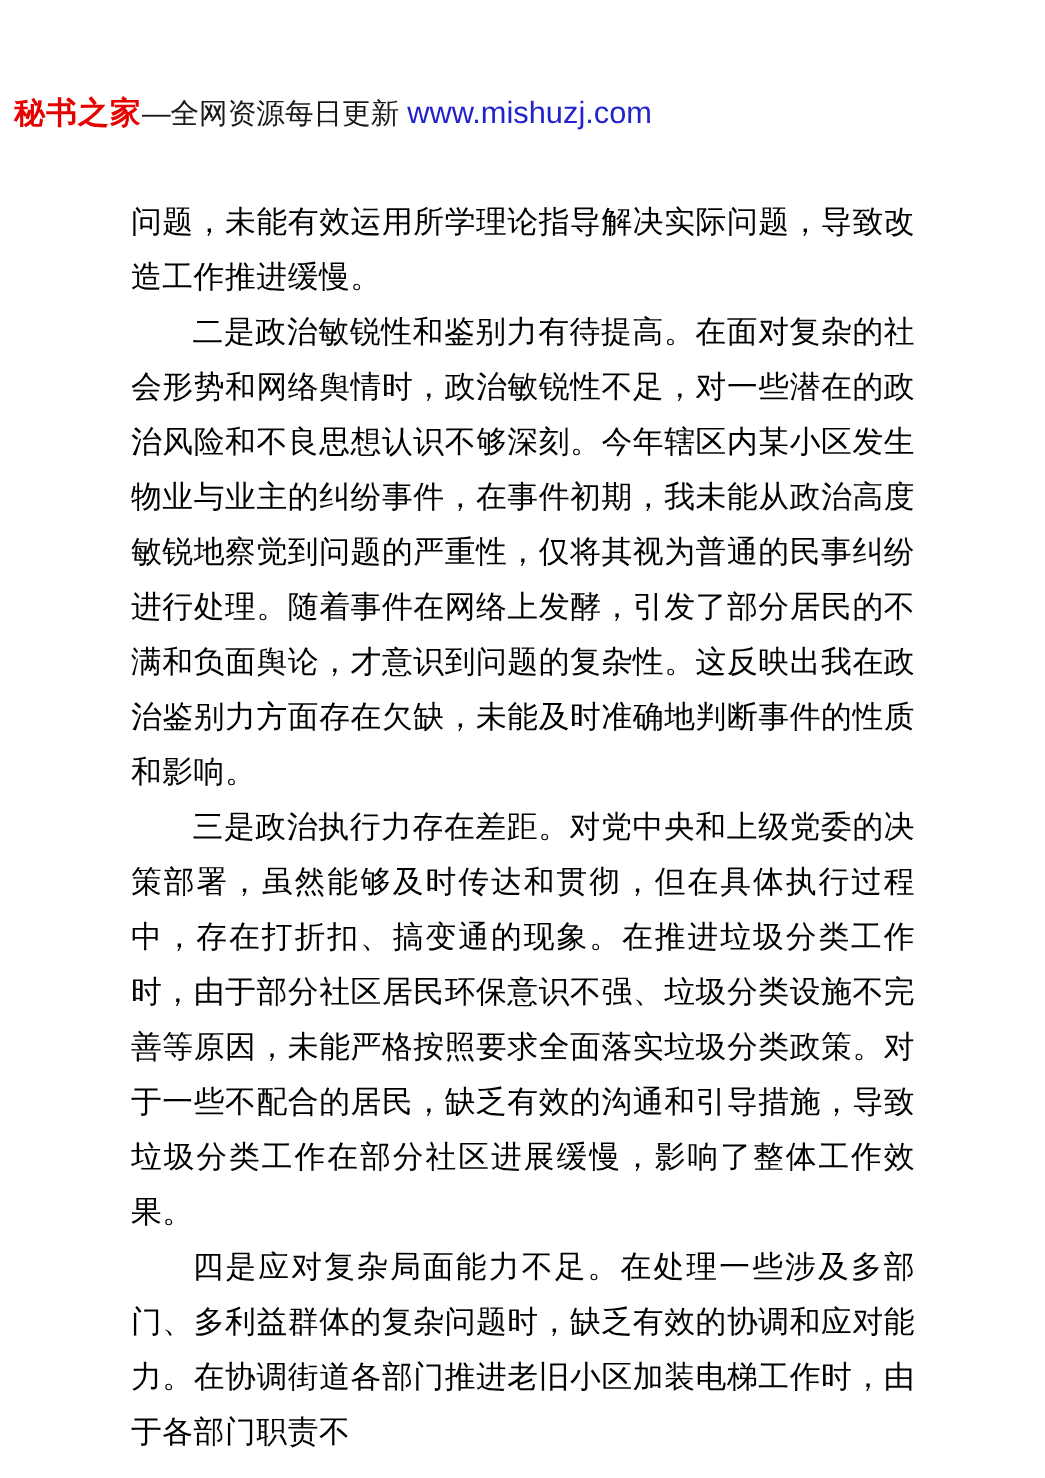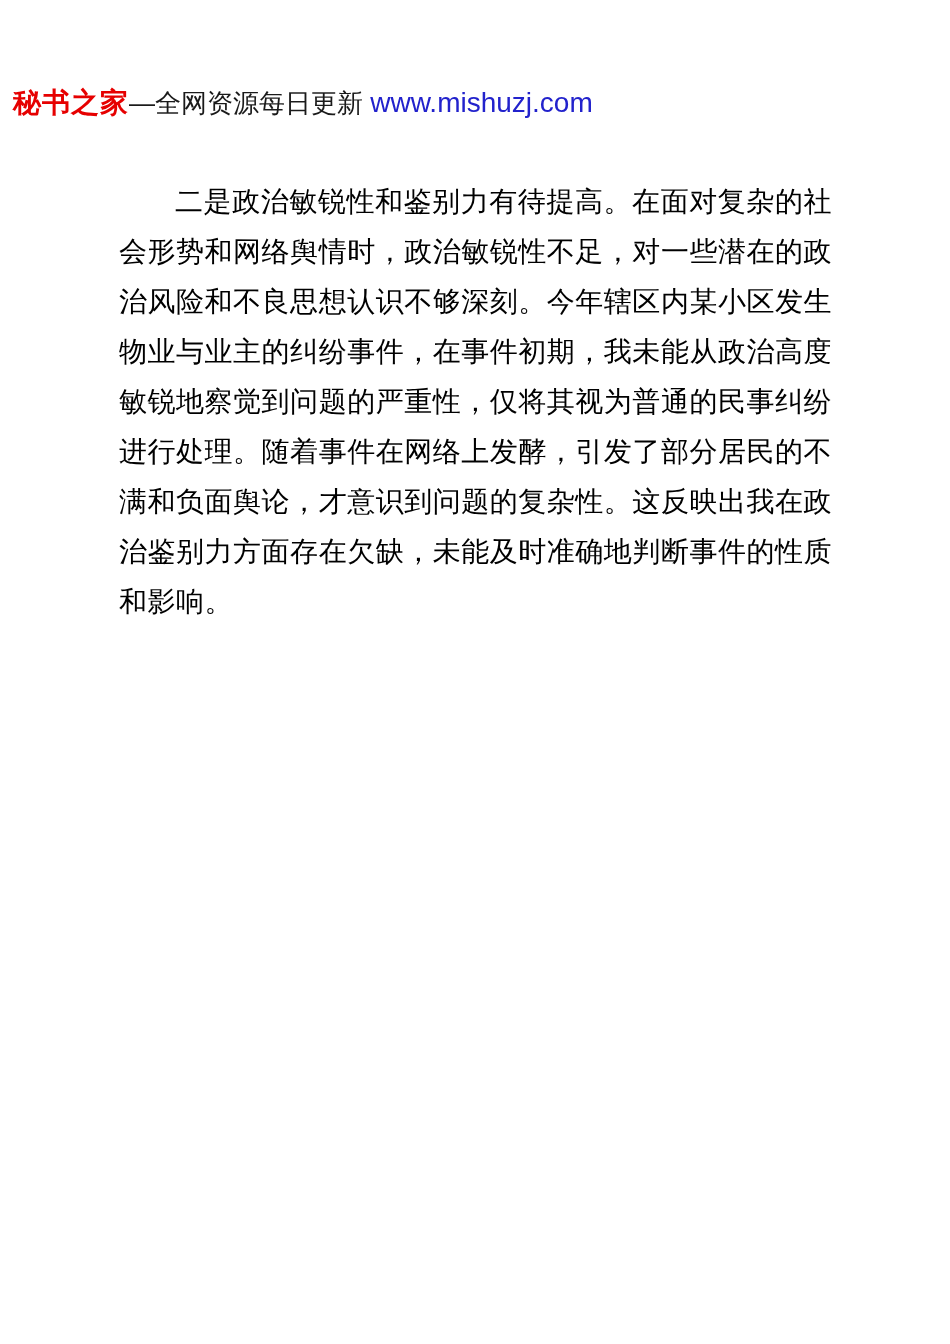--- a/index.html
+++ b/index.html
@@ -67,16 +67,19 @@
 </head>
 <body>
 
 <div class="page">
 
   <div class="doc-header">
     <span class="site-name">秘书之家</span><span class="tagline">—全网资源每日更新 </span><span class="site-url">www.mishuzj.com</span>
   </div>
 
   <div class="doc-body">
+    <p><span class="lead"></span><span>问题，未能有效运用所学理论指导解决实际问题，导致改造工作推进缓慢。</span></p>
     <p class="indent"><span class="lead">二是</span><span>政治敏锐性和鉴别力有待提高。在面对复杂的社会形势和网络舆情时，政治敏锐性不足，对一些潜在的政治风险和不良思想认识不够深刻。今年辖区内某小区发生物业与业主的纠纷事件，在事件初期，我未能从政治高度敏锐地察觉到问题的严重性，仅将其视为普通的民事纠纷进行处理。随着事件在网络上发酵，引发了部分居民的不满和负面舆论，才意识到问题的复杂性。这反映出我在政治鉴别力方面存在欠缺，未能及时准确地判断事件的性质和影响。</span></p>
+    <p class="indent"><span class="lead">三是</span><span>政治执行力存在差距。对党中央和上级党委的决策部署，虽然能够及时传达和贯彻，但在具体执行过程中，存在打折扣、搞变通的现象。在推进垃圾分类工作时，由于部分社区居民环保意识不强、垃圾分类设施不完善等原因，未能严格按照要求全面落实垃圾分类政策。对于一些不配合的居民，缺乏有效的沟通和引导措施，导致垃圾分类工作在部分社区进展缓慢，影响了整体工作效果。</span></p>
+    <p class="indent"><span class="lead">四是</span><span>应对复杂局面能力不足。在处理一些涉及多部门、多利益群体的复杂问题时，缺乏有效的协调和应对能力。在协调街道各部门推进老旧小区加装电梯工作时，由于各部门职责不</span></p>
   </div>
 
 </div>
 
 </body></html>

